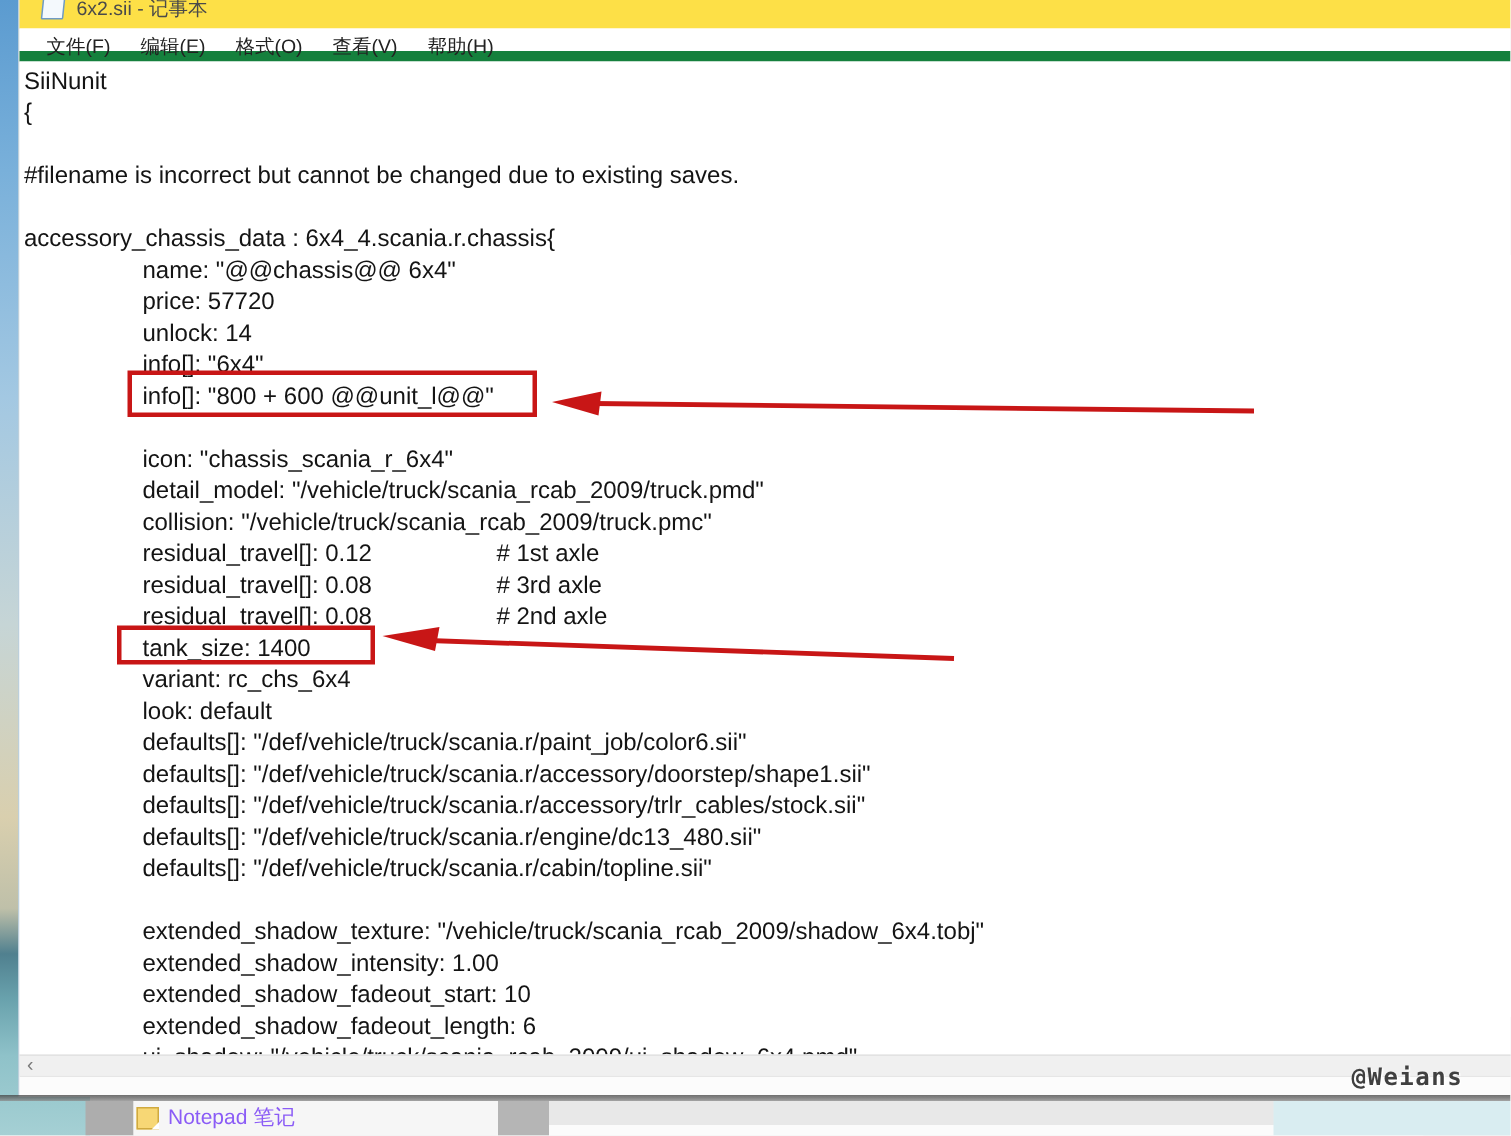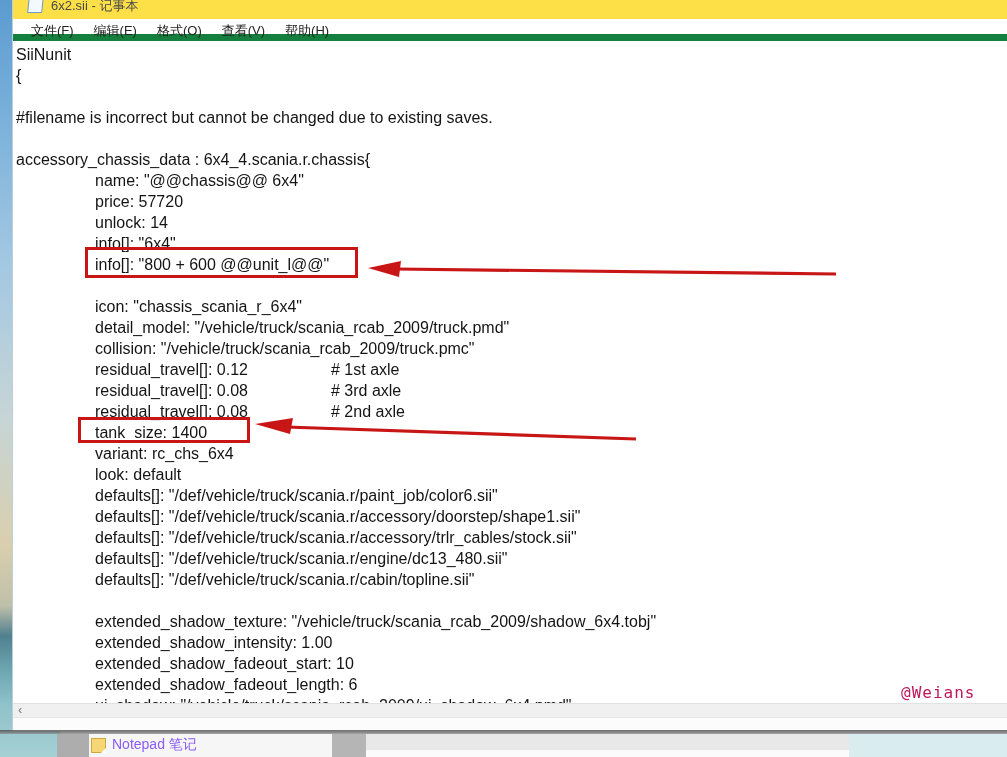--- a/index.html
+++ b/index.html
@@ -50,22 +50,22 @@
     border:1px solid #cfa93f; }
   .sticky-icon:after { content:""; position:absolute; right:-1px; bottom:-1px; width:0; height:0;
     border-left:5px solid transparent; border-bottom:5px solid #fff; }
   .sticky-label { position:absolute; left:23px; top:2px; font-size:14px; color:#8b5cf6; white-space:nowrap; }
   .doc-icon { position:absolute; left:7px; top:9px; width:13px; height:17px; background:#fff; border:1px solid #9a9a9a; }
   .doc-icon:before { content:""; position:absolute; right:-1px; top:-1px; width:4px; height:4px;
     background:#e0e0e0; border-left:1px solid #9a9a9a; border-bottom:1px solid #9a9a9a; }
   .doc-label { position:absolute; left:26px; top:10px; font-size:15px; color:#2e2e2e; white-space:nowrap; }
 
   
-  .watermark { position:absolute; left:901px; top:683px; font-family:"DejaVu Sans Mono", monospace;
-    font-weight:normal; font-size:16px; letter-spacing:1px; color:#be185d;
+  .watermark { position:absolute; left:901px; top:708px; font-family:"DejaVu Sans Mono", monospace;
+    font-weight:bold; font-size:16px; letter-spacing:1px; color:#404040;
     text-shadow:1px 1px 0 rgba(255,255,255,.85); }
 
   
   .ann-box { position:absolute; border:3px solid #c81616; background:transparent; }
   #ann-box-1 { left:85px; top:247px; width:273px; height:31px; }
   #ann-box-2 { left:78px; top:417px; width:172px; height:26px; }
   .ann-svg { position:absolute; left:0; top:0; width:1007px; height:757px; pointer-events:none; }
 </style>
 </head>
 <body>

